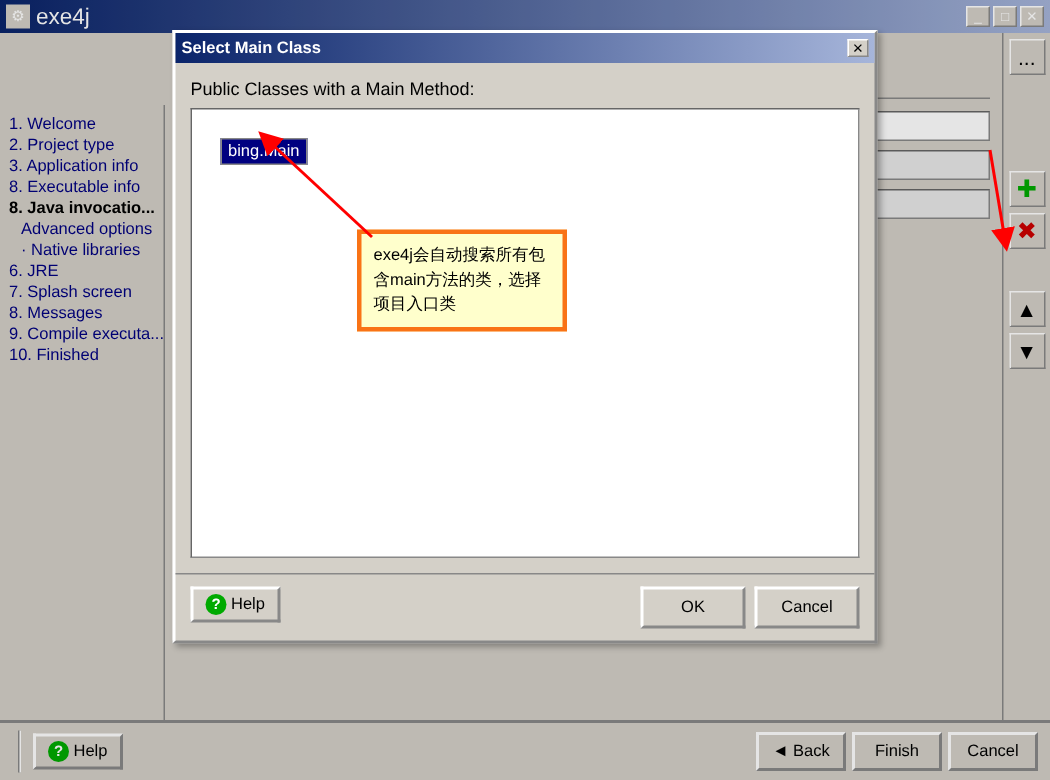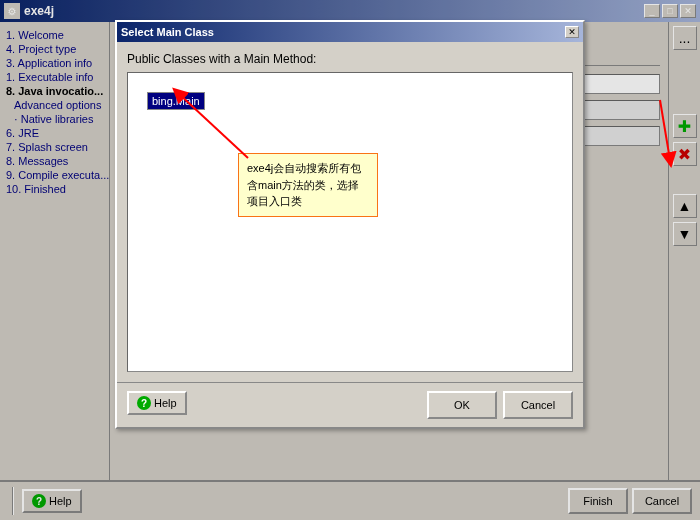--- a/index.html
+++ b/index.html
@@ -17,22 +17,22 @@
     .title-bar {
       background: linear-gradient(to right, #0a246a, #a6b5da);
       color: white;
       height: 22px;
       display: flex;
       align-items: center;
       padding: 0 4px;
       justify-content: space-between;
     }
     .title-bar-text {
-      font-size: 12px;
-      font-weight: bold;
+      font-size: 15px;
+      font-weight: normal;
     }
     .title-bar-buttons {
       display: flex;
       gap: 2px;
     }
     .title-btn {
       width: 16px;
       height: 14px;
       background: #d4d0c8;
       border: 1px solid #888;
@@ -51,20 +51,21 @@
       height: calc(520px - 22px - 40px);
     }
 
     
     .sidebar {
       width: 110px;
       background: #d4d0c8;
       border-right: 1px solid #888;
       padding: 6px 4px;
       font-size: 11px;
+      margin-top: 48px;
     }
     .sidebar-item {
       padding: 1px 2px;
       color: #000080;
       cursor: pointer;
       white-space: nowrap;
     }
     .sidebar-item.active {
       font-weight: bold;
       color: #000;
@@ -288,21 +289,21 @@
       border-right-color: #888;
       cursor: pointer;
       font-size: 11px;
       padding: 0 8px;
     }
 
     
     .tooltip-box {
       position: absolute;
       background: #ffffcc;
-      border: 1px solid #f97316;
+      border: 3px solid #f97316;
       padding: 6px 8px;
       font-size: 11px;
       line-height: 1.5;
       color: #000;
       width: 140px;
       z-index: 200;
     }
 
     .help-btn {
       height: 24px;
@@ -355,23 +356,23 @@
     <div class="title-btn">_</div>
     <div class="title-btn">□</div>
     <div class="title-btn">✕</div>
   </div>
 </div>
 
 <div class="main-container">
 
   <div class="sidebar">
     <div class="sidebar-item">1. Welcome</div>
-    <div class="sidebar-item">4. Project type</div>
+    <div class="sidebar-item">2. Project type</div>
     <div class="sidebar-item">3. Application info</div>
-    <div class="sidebar-item">1. Executable info</div>
+    <div class="sidebar-item">8. Executable info</div>
     <div class="sidebar-item active">8. Java invocatio...</div>
     <div class="sidebar-item sub">Advanced options</div>
     <div class="sidebar-item sub">· Native libraries</div>
     <div class="sidebar-item">6. JRE</div>
     <div class="sidebar-item">7. Splash screen</div>
     <div class="sidebar-item">8. Messages</div>
     <div class="sidebar-item">9. Compile executa...</div>
     <div class="sidebar-item">10. Finished</div>
   </div>
 
@@ -416,20 +417,21 @@
 
 <div class="bottom-bar">
   <div class="bottom-left">
     <div class="separator-line"></div>
     <button class="help-btn">
       <span class="green-circle">?</span>
       <span>Help</span>
     </button>
   </div>
   <div class="bottom-right">
+    <button class="nav-btn">◄ Back</button>
     <button class="nav-btn" style="background:#d4d0c8;text-align:right;">Finish</button>
     <button class="nav-btn">Cancel</button>
   </div>
 </div>
 
 <div class="modal-overlay">
   <div class="modal">
 
     <div class="modal-title-bar">
       <span class="modal-title-text">Select Main Class</span>

